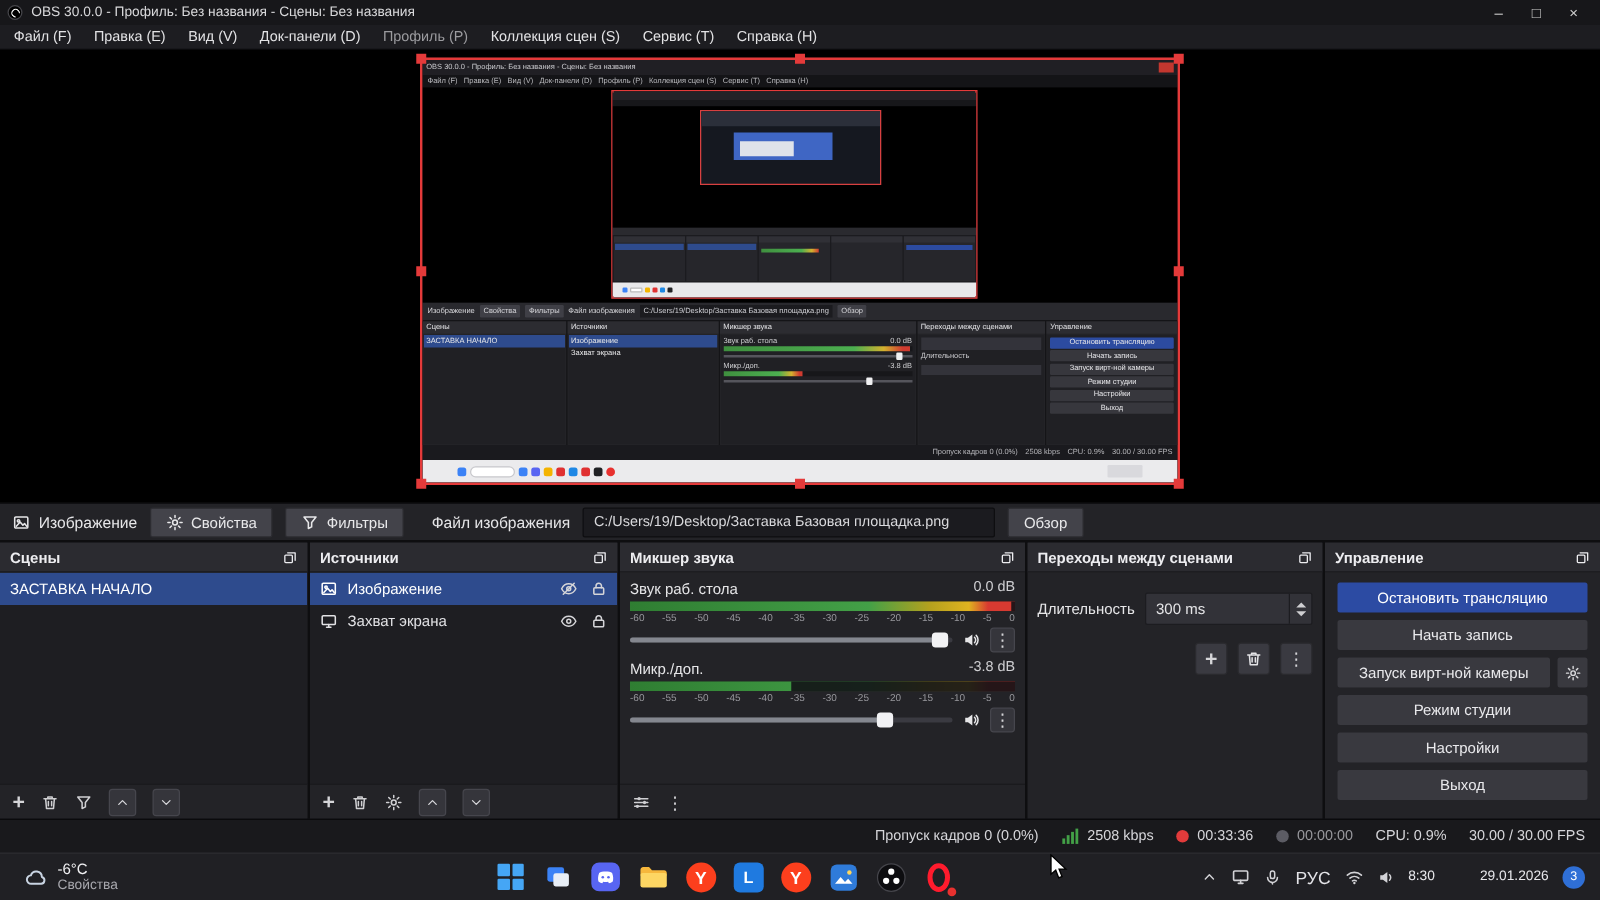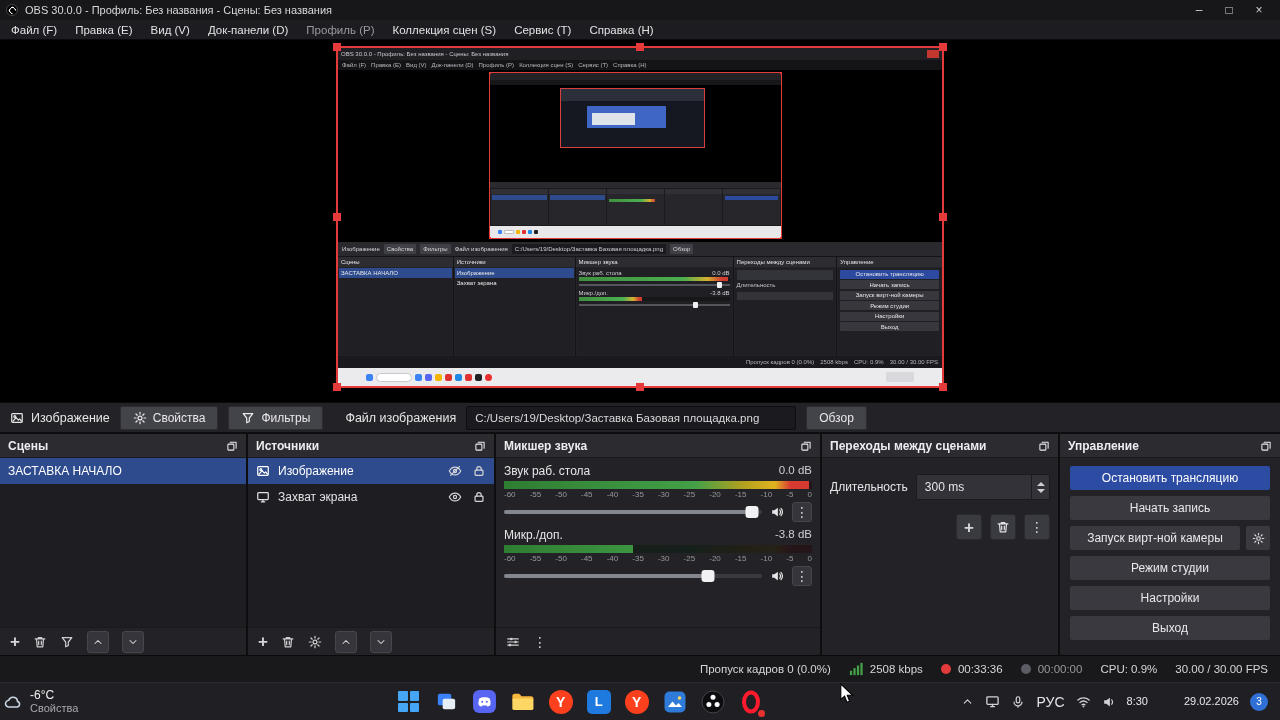--- a/index.html
+++ b/index.html
@@ -135,21 +135,21 @@
 
 .statusbar{height:27px;background:#19191c;display:flex;align-items:center;justify-content:flex-end;gap:18px;padding:0 12px;font-size:11.5px;color:#d6d6da;border-top:1px solid #0a0a0c;}
 .sb-item{display:flex;align-items:center;gap:7px;white-space:nowrap;}
 .dot{width:10px;height:10px;border-radius:50%;flex:0 0 auto;}
 .dot.red{background:#e23b3b}.dot.gray{background:#5c5c64}
 .sb-dim{color:#97979c}
 .bars rect{fill:#43a047}
 
 
 .taskbar{position:absolute;left:0;bottom:0;width:1280px;height:38px;background:#202024;border-top:1px solid #2c2c30;display:flex;align-items:center;}
-.weather{display:flex;align-items:center;gap:8px;padding:0 4px;width:210px;flex:0 0 auto;color:#c9d4e2;}
+.weather{display:flex;align-items:center;gap:8px;padding:0 20px;width:210px;flex:0 0 auto;color:#c9d4e2;}
 .w-col{display:flex;flex-direction:column;line-height:13px;}
 .w-temp{font-size:12px;color:#f0f0f2}.w-desc{font-size:11px;color:#a7a7ad}
 .tb-center{flex:1;display:flex;align-items:center;justify-content:center;gap:3px;}
 .tb-icon{width:35px;height:35px;display:flex;align-items:center;justify-content:center;border-radius:4px;position:relative;flex:0 0 auto;}
 .search-pill{width:176px;height:30px;border-radius:15px;background:#2e2e33;border:1px solid #46464c;display:flex;align-items:center;gap:8px;padding:0 4px 0 12px;font-size:12px;color:#cfcfd3;flex:0 0 auto;}
 .search-img{margin-left:auto;width:23px;height:23px;border-radius:50%;background:linear-gradient(135deg,#69c5d8 0 50%,#e8a04b 50% 100%);}
 .win-logo{width:21px;height:21px;display:grid;grid-template-columns:1fr 1fr;gap:2px;}
 .win-logo i{background:#45a6f5;border-radius:1px;display:block;}
 .yandex{width:24px;height:24px;border-radius:50%;background:#fc3f1d;color:#fff;font-weight:bold;font-size:14px;display:flex;align-items:center;justify-content:center;}
 .lapp{width:24px;height:24px;border-radius:5px;background:#1f7ae0;color:#fff;font-weight:bold;font-size:13px;display:flex;align-items:center;justify-content:center;}
@@ -750,21 +750,21 @@
     <svg class="i" style="width:15px;height:15px" viewBox="0 0 16 16">
         <path d="M2 6.5a9 9 0 0112 0M4.2 9a6 6 0 017.6 0M6.4 11.4a3 3 0 013.2 0"></path>
         <circle cx="8" cy="13.2" r="1" fill="currentColor" stroke="none"></circle>
       </svg>
     <svg class="i" style="width:14px;height:14px" viewBox="0 0 16 16">
         <path d="M2.5 6v4h2.5L9 13V3L5 6H2.5z" fill="currentColor" stroke="none"></path>
         <path d="M11 5.5a3.5 3.5 0 010 5"></path>
       </svg>
     <span class="clock">
       <span>8:30</span>
-      <span>29.02.2026</span>
+      <span>29.01.2026</span>
     </span>
     <span class="badge">3</span>
   </div>
 </div>
 
 <svg class="cursor" width="18" height="22" viewBox="0 0 20 24">
     <path d="M2 1l0 17 4.2-3.6 2.6 6.8 3-1.2-2.6-6.6 6 0z" fill="#fff" stroke="#000" stroke-width="1.2"></path>
   </svg>
 
 </body></html>

